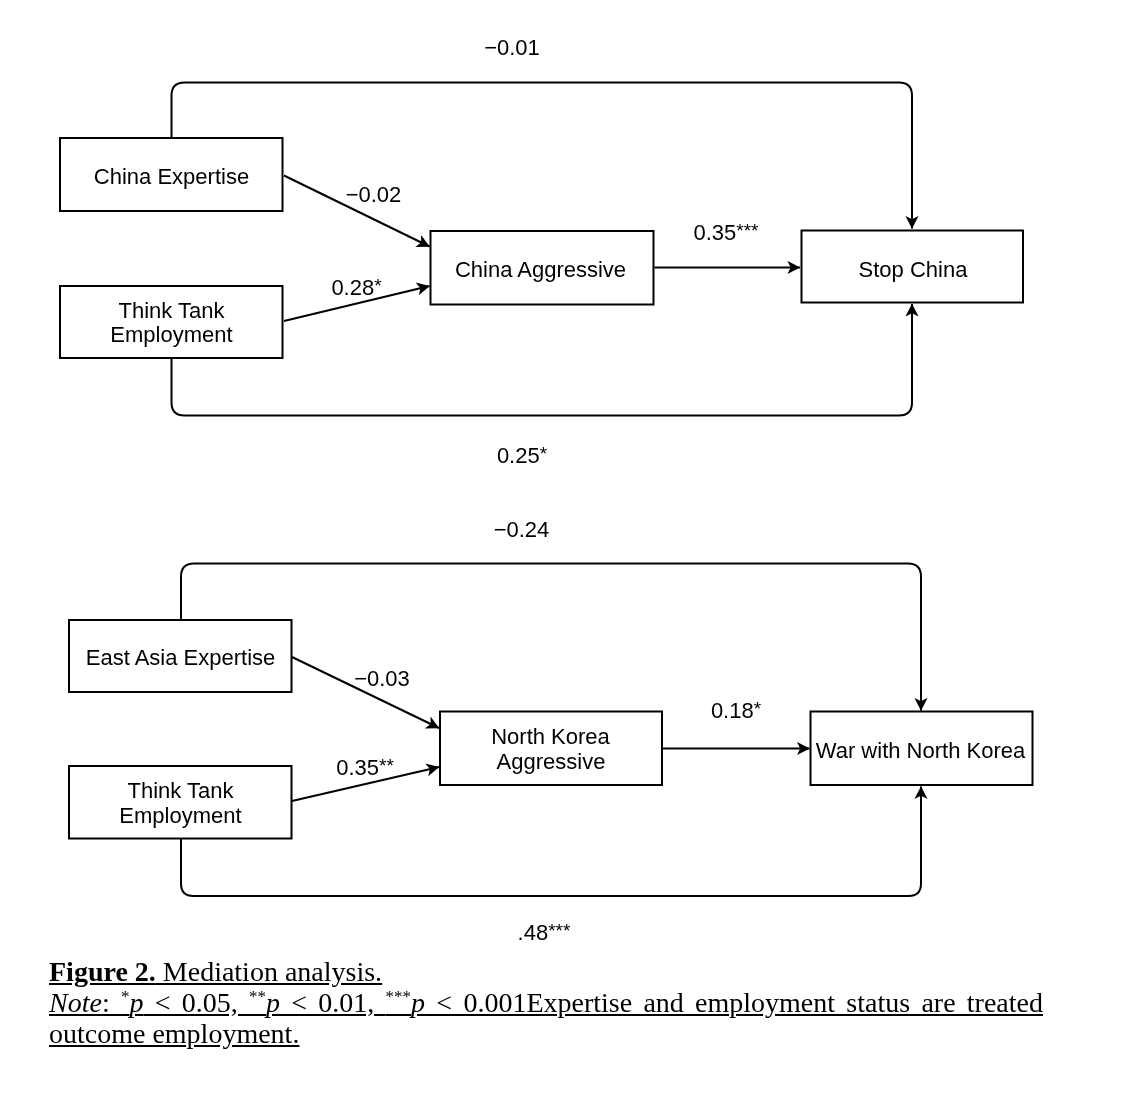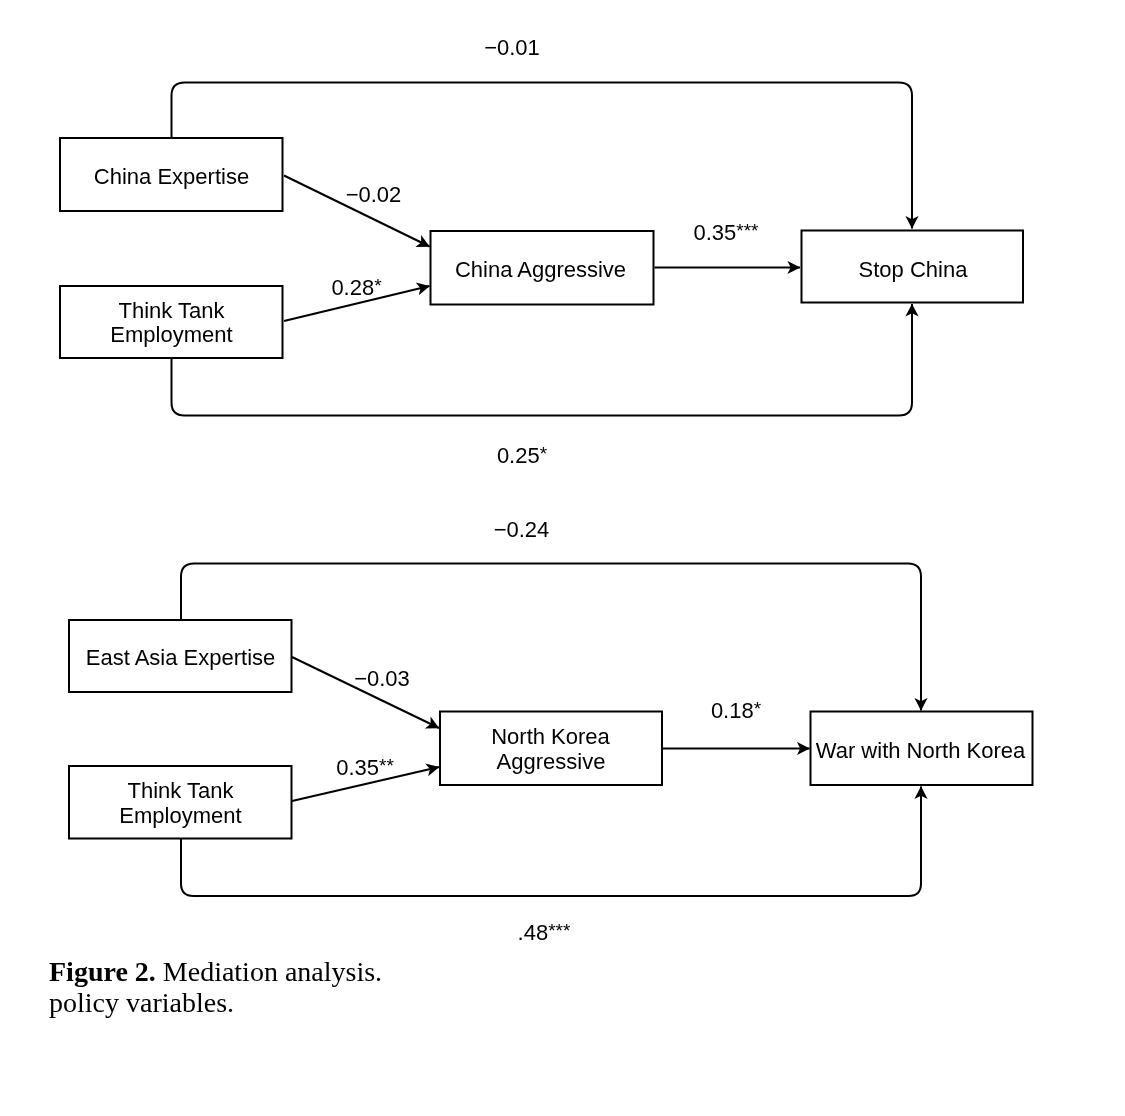--- a/index.html
+++ b/index.html
@@ -1,19 +1,19 @@
 <!DOCTYPE html>
 <html><head>
 <meta charset="utf-8">
 <style>
 html,body{margin:0;padding:0;background:#fff;}
 body{width:1125px;height:1116px;position:relative;font-family:"Liberation Sans",sans-serif;-webkit-font-smoothing:antialiased;}
 svg{position:absolute;left:0;top:0;}
 svg text{font-family:"Liberation Sans",sans-serif;font-size:22px;fill:#000;}
-.cap{position:absolute;left:49px;top:956px;width:994px;font-family:"Liberation Serif",serif;font-size:28px;line-height:31px;color:#000;}
+.cap{position:absolute;left:49px;top:956px;width:994px;font-family:"Liberation Serif",serif;font-size:28px;line-height:31px;color:#000;text-decoration:underline;}
 .cap .j{text-align:justify;text-align-last:justify;}
 .cap i{font-style:italic;}
 .cap sup{font-size:17px;line-height:0;vertical-align:baseline;position:relative;top:-10px;}
 </style>
 </head>
 <body>
 <svg width="1125" height="1116" viewBox="0 0 1125 1116">
 <defs>
 <marker id="ah" markerWidth="16" markerHeight="15" refX="13" refY="7" orient="auto" markerUnits="userSpaceOnUse">
 <path d="M0.4,0.4 L13.3,7 L0.4,13.6 L3.7,7 z" fill="#000"></path>
@@ -68,14 +68,15 @@
 
 <text x="521.5" y="537">−0.24</text>
 <text x="382" y="686">−0.03</text>
 <text x="365" y="775">0.35<tspan font-size="19" dy="-3">**</tspan></text>
 <text x="736" y="717.5">0.18<tspan font-size="19" dy="-3">*</tspan></text>
 <text x="544" y="940">.48<tspan font-size="19" dy="-3">***</tspan></text>
 </g>
 </svg>
 <div class="cap">
 <div><b>Figure 2.</b> Mediation analysis.</div>
-<div>policy variables.</div>
+<div class="j"><i>Note</i>: <sup>*</sup><i>p</i> &lt; 0.05, <sup>**</sup><i>p</i> &lt; 0.01, <sup>***</sup><i>p</i> &lt; 0.001Expertise and employment status are treated</div>
+<div>outcome employment.</div>
 </div>
 
 </body></html>

